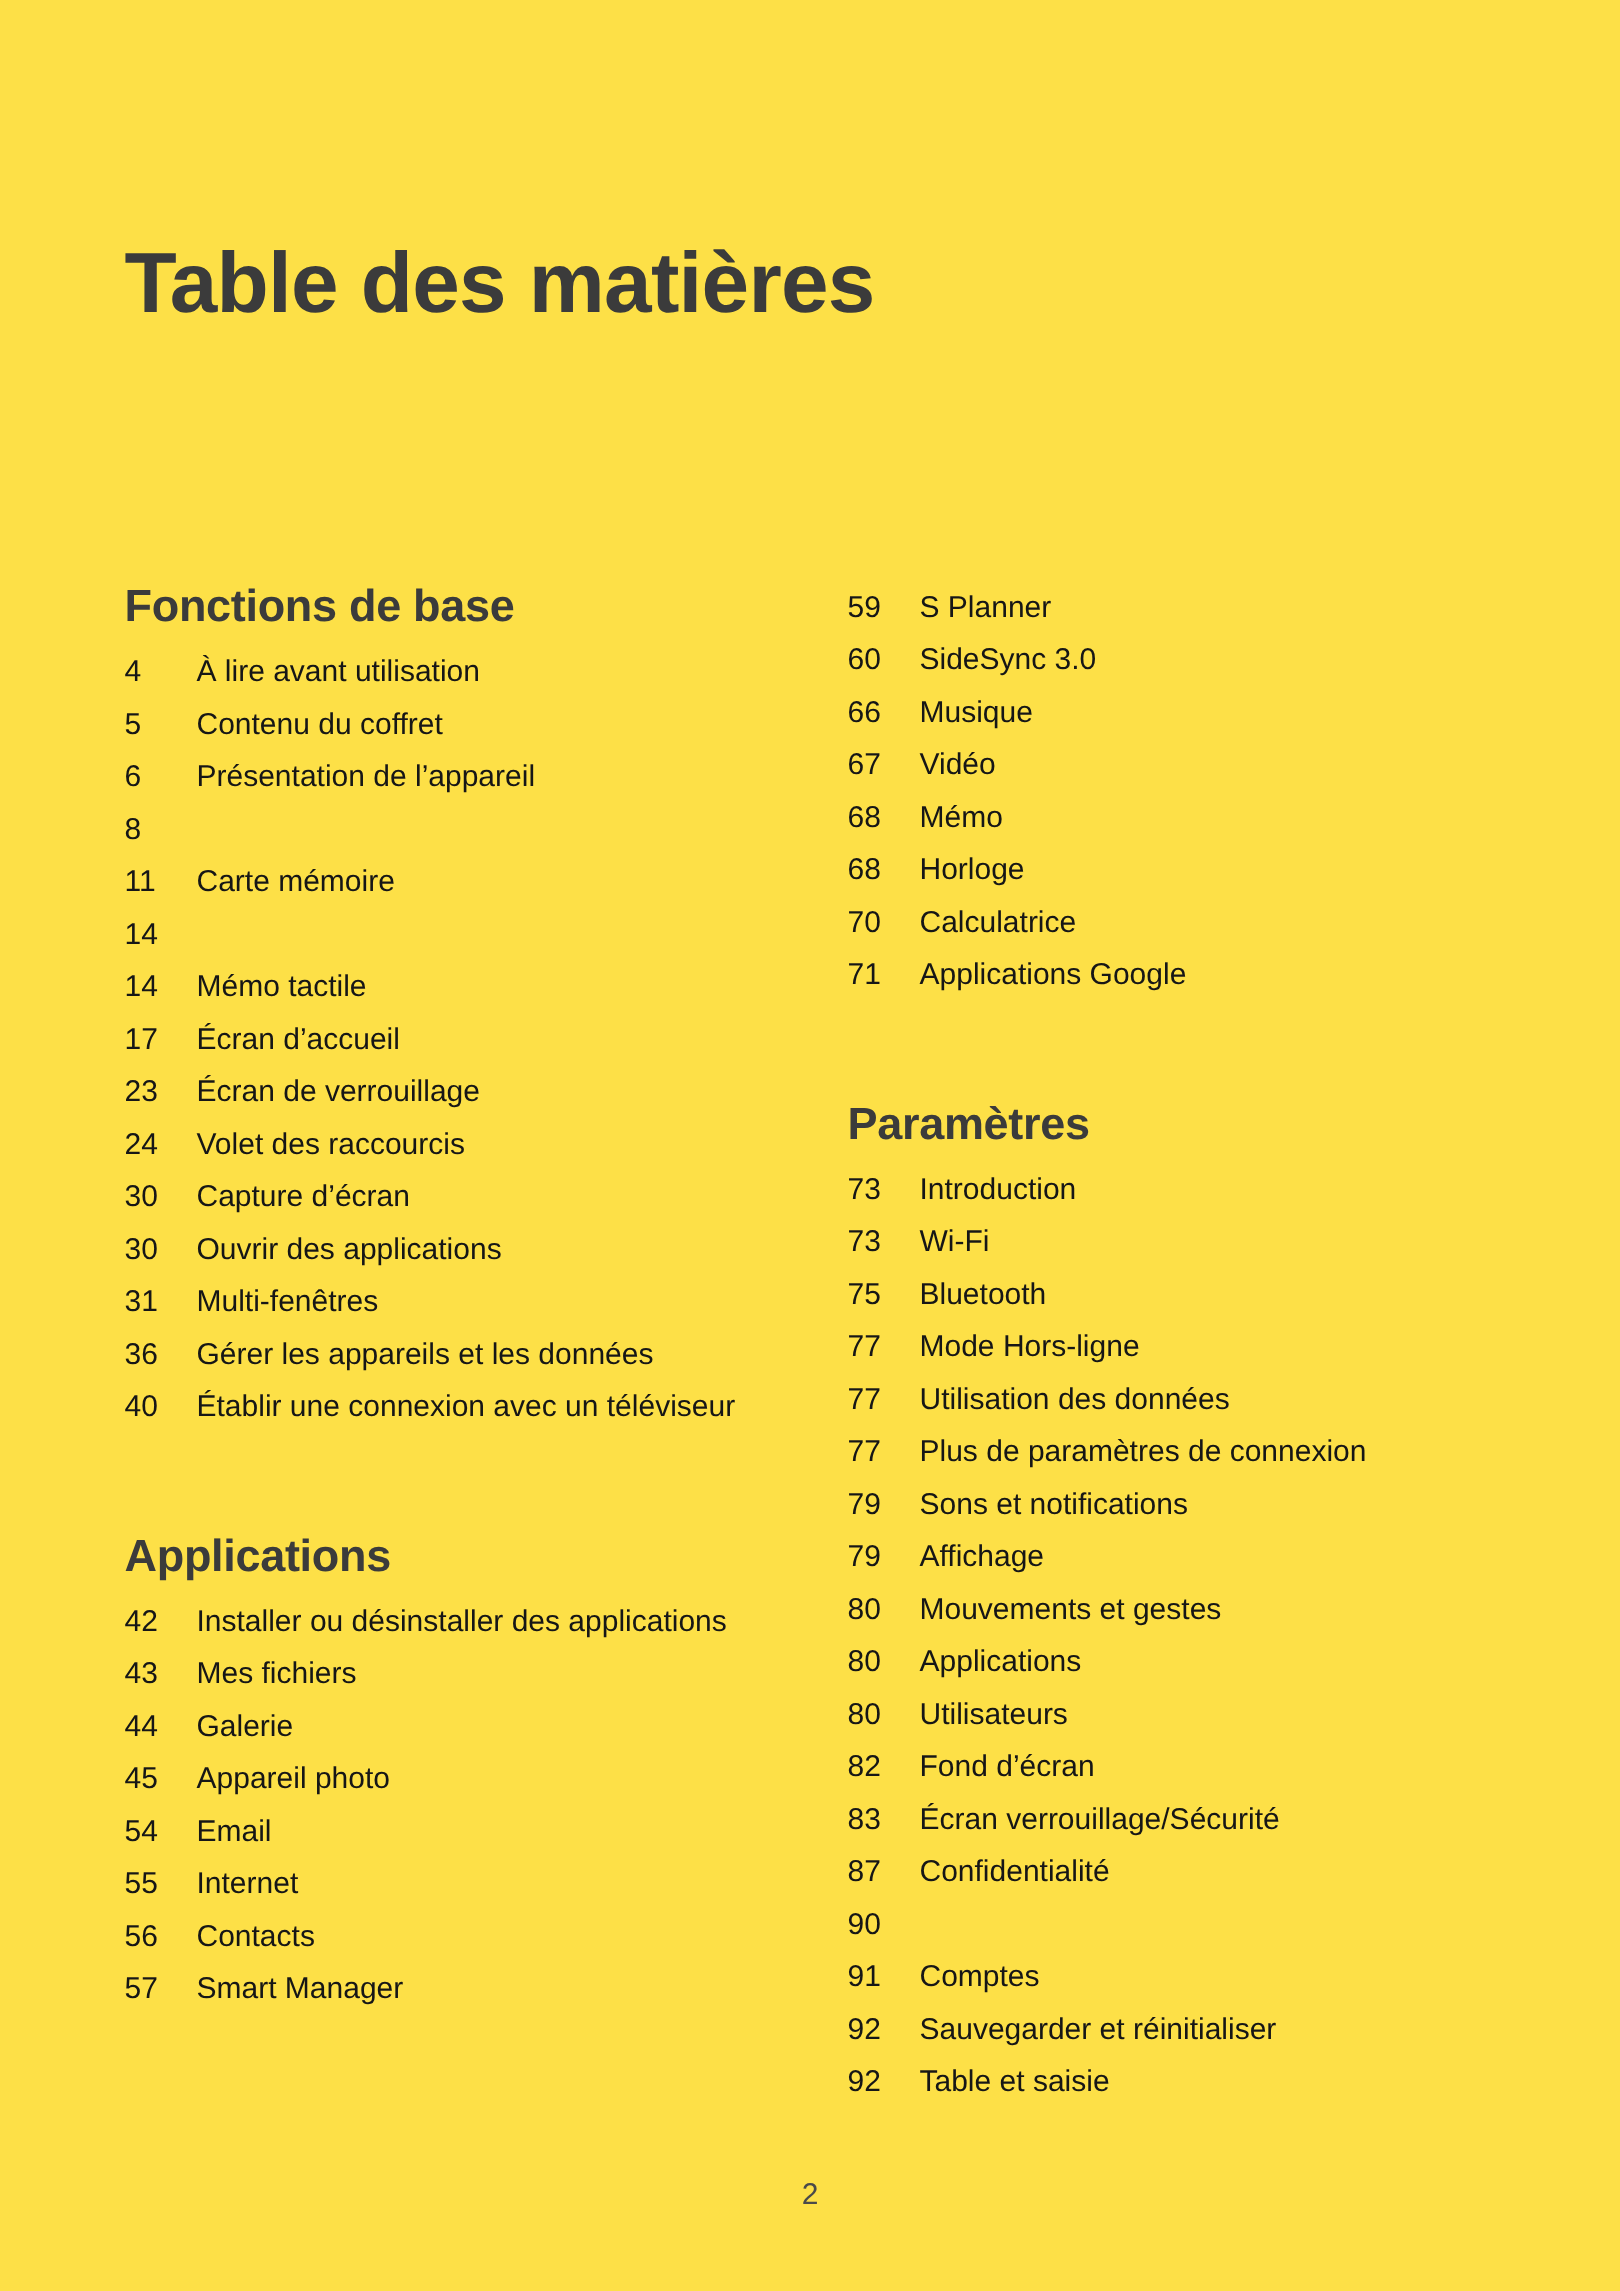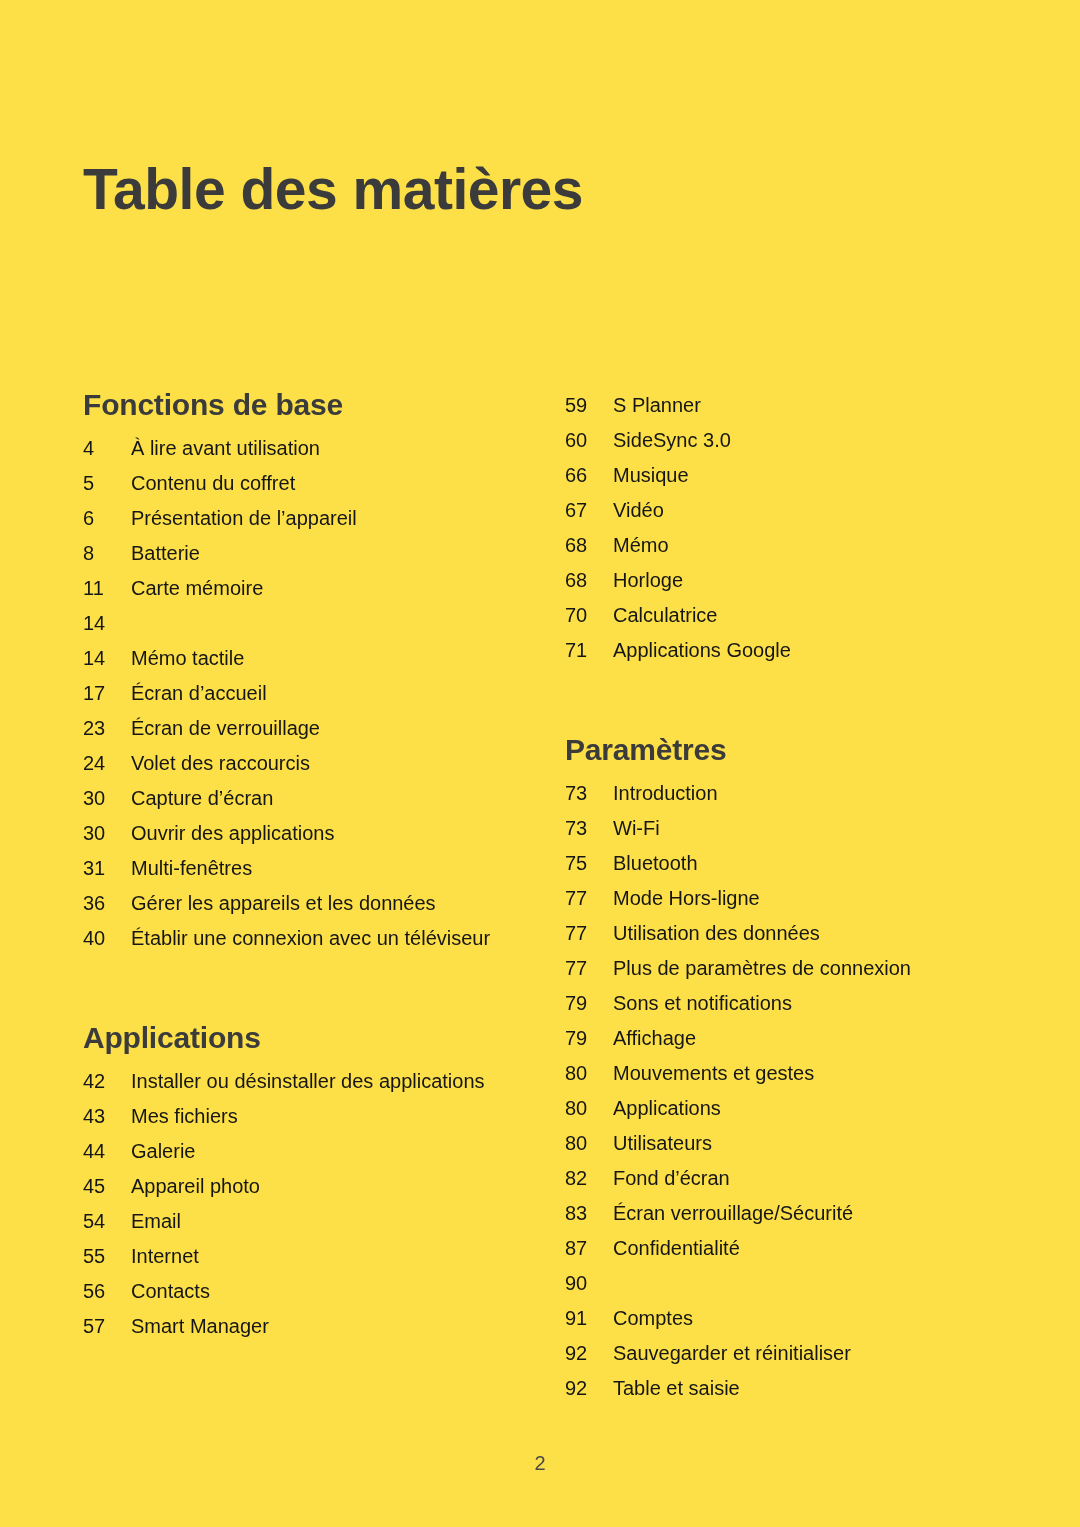--- a/index.html
+++ b/index.html
@@ -123,21 +123,20 @@
             <li class="toc-entry">
               <span class="toc-page">5</span>
               <span class="toc-label">Contenu du coffret</span>
             </li>
             <li class="toc-entry">
               <span class="toc-page">6</span>
               <span class="toc-label">Présentation de l’appareil</span>
             </li>
             <li class="toc-entry">
               <span class="toc-page">8</span>
-              <span class="toc-label">Batterie</span>
             </li>
             <li class="toc-entry">
               <span class="toc-page">11</span>
               <span class="toc-label">Carte mémoire</span>
             </li>
             <li class="toc-entry">
               <span class="toc-page">14</span>
             </li>
             <li class="toc-entry">
               <span class="toc-page">14</span>

